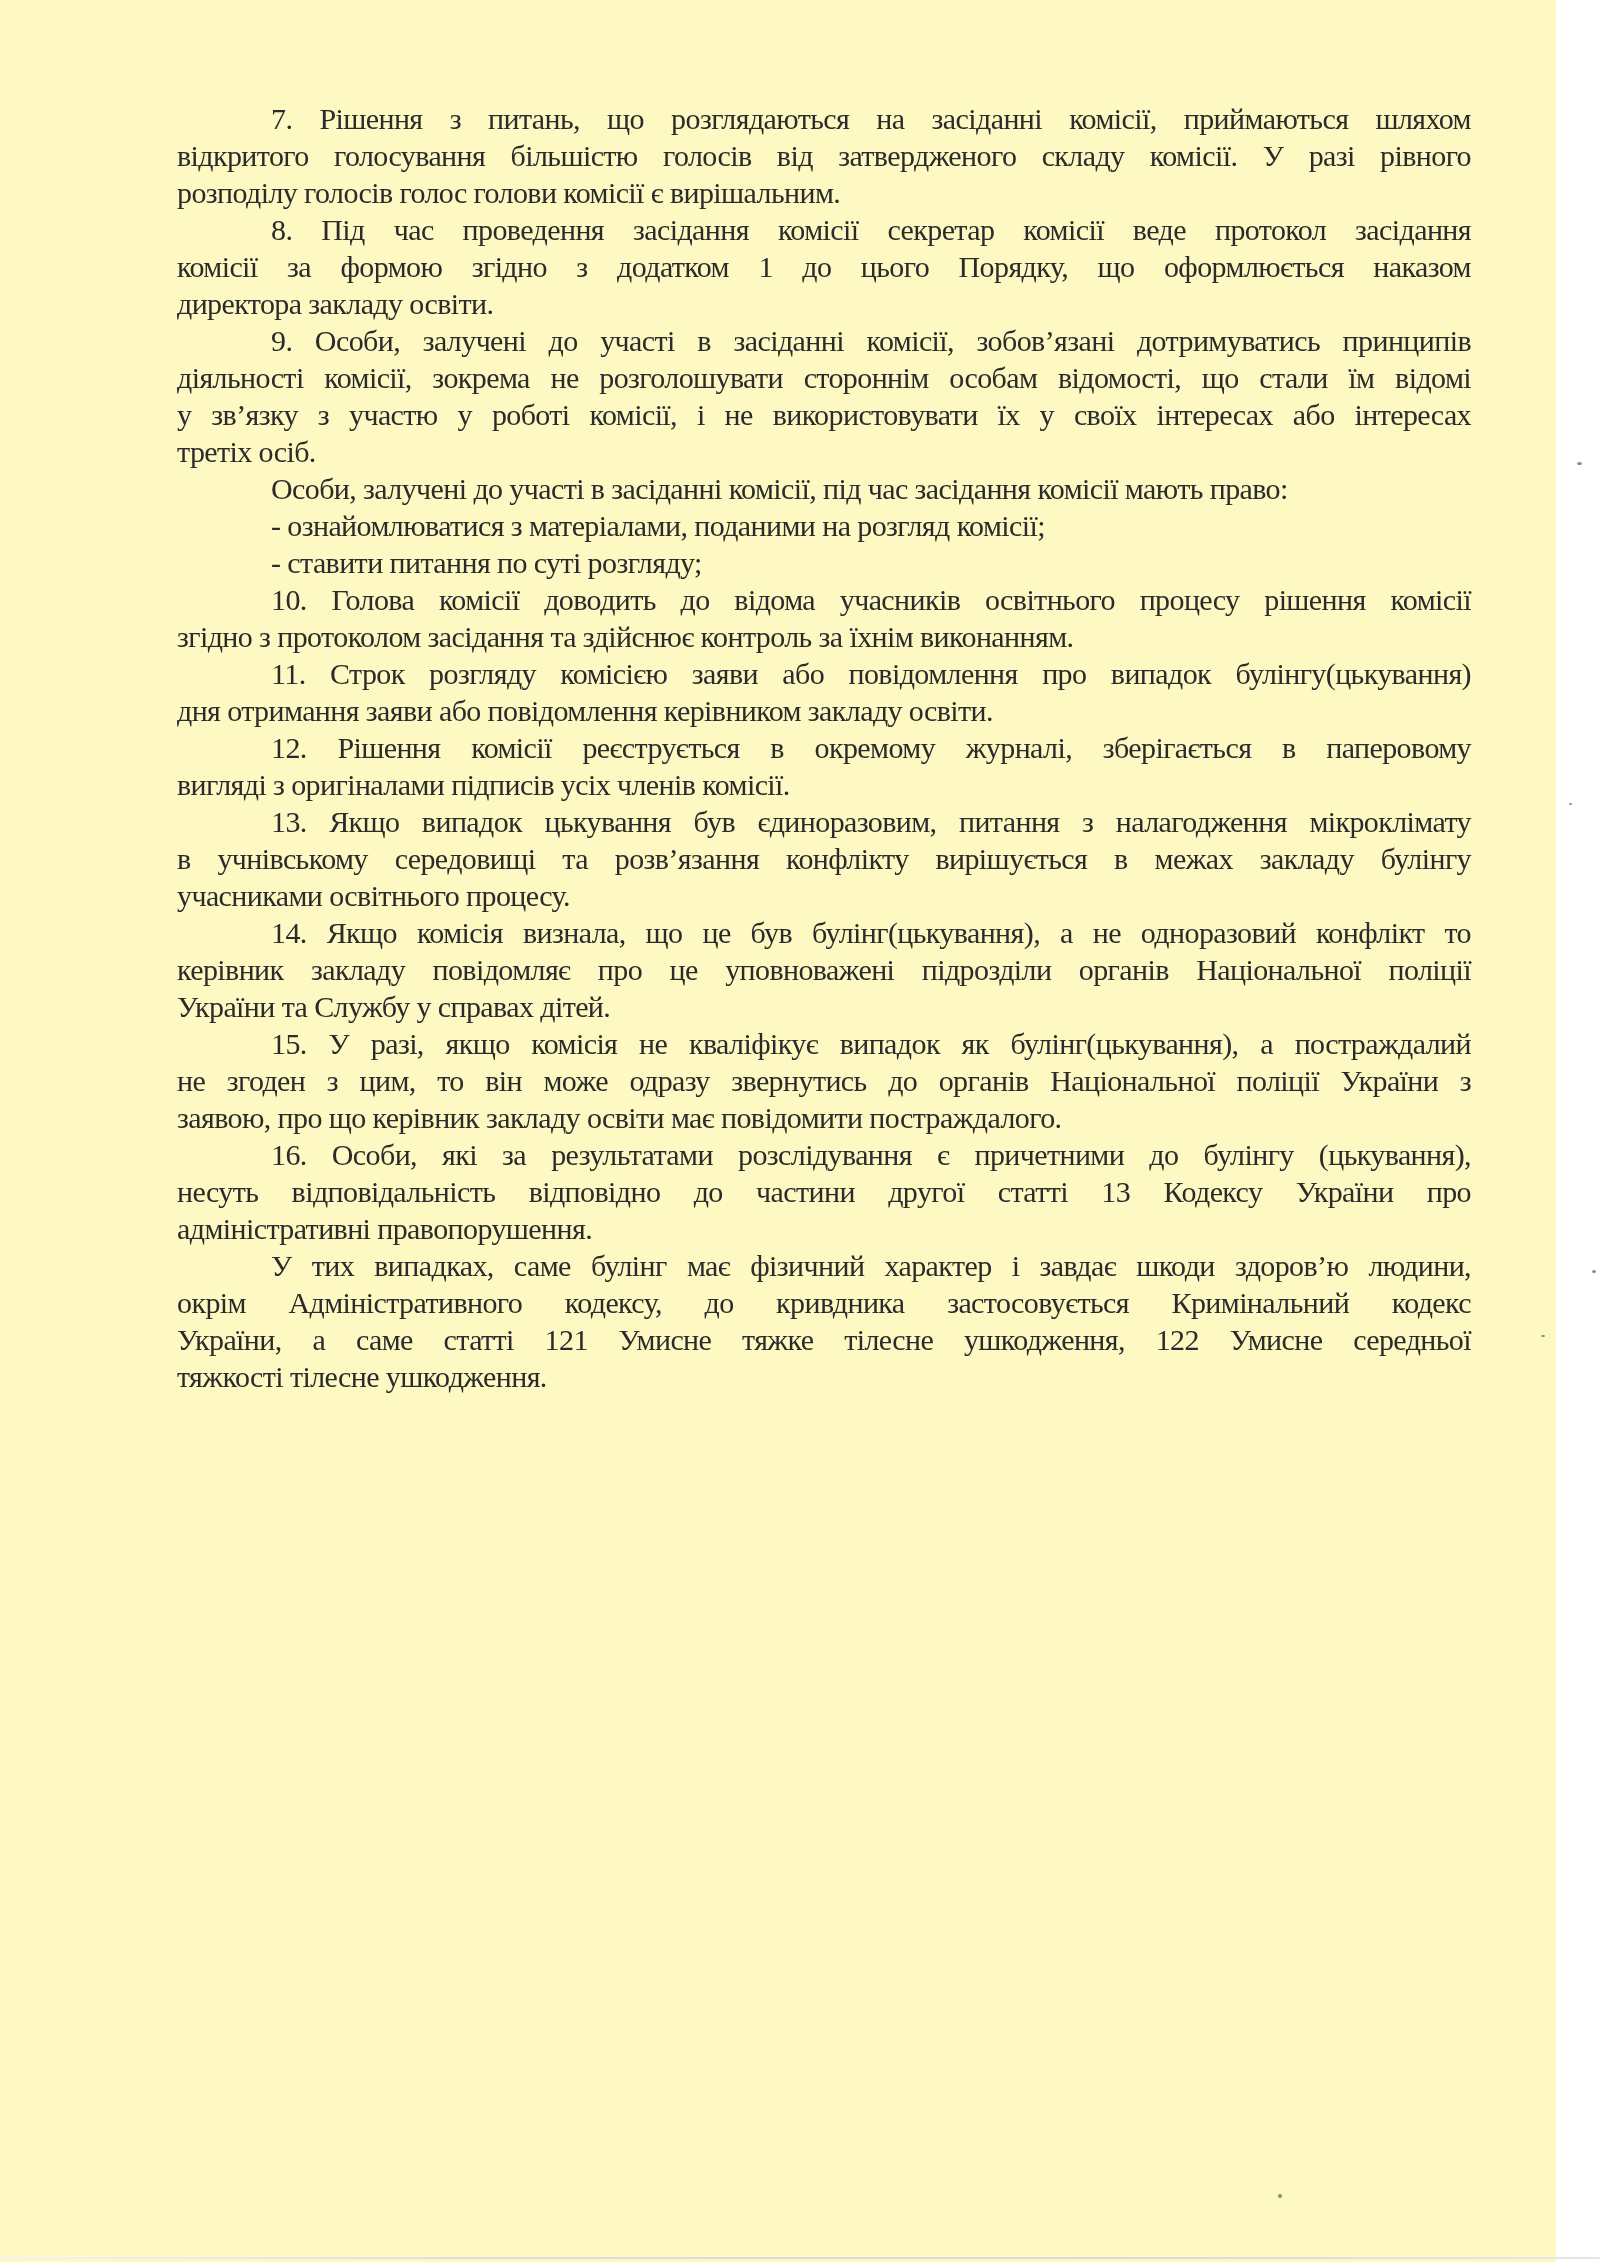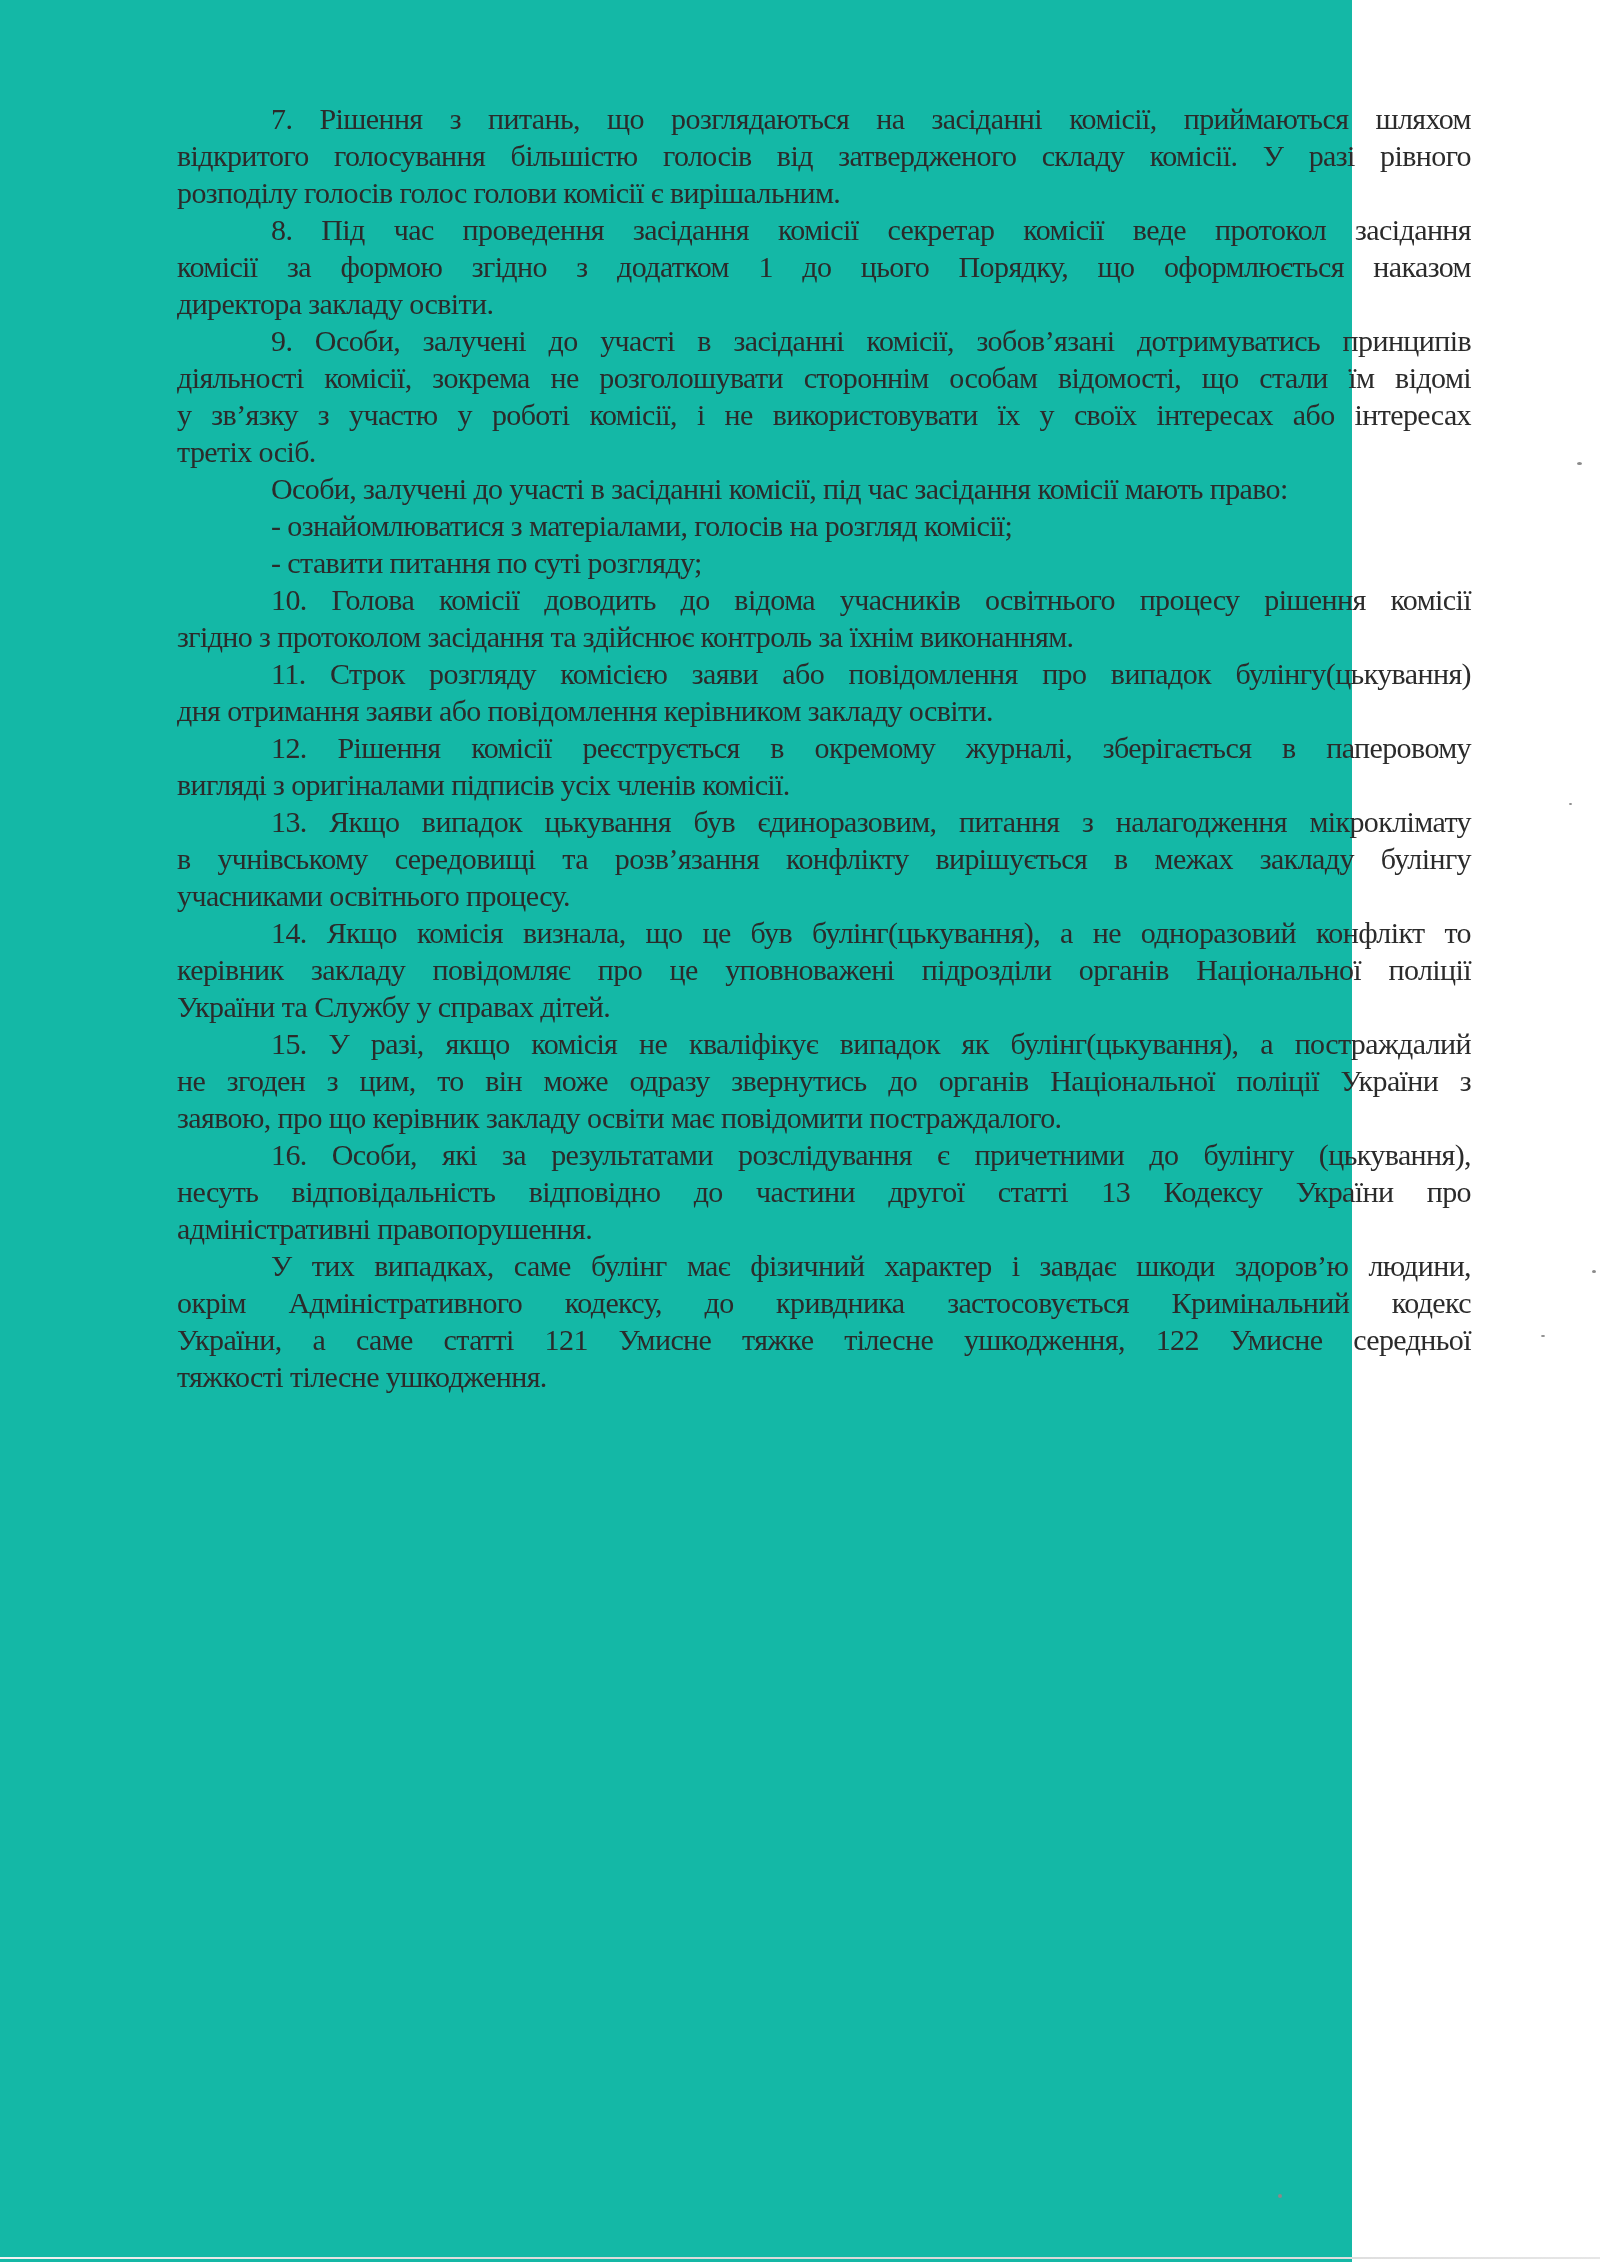--- a/index.html
+++ b/index.html
@@ -1,19 +1,19 @@
 <!DOCTYPE html>
 <html><head>
 <meta charset="utf-8">
 <style>
   html, body { margin: 0; padding: 0; background: #ffffff; }
   body { width: 1600px; height: 2262px; position: relative; overflow: hidden; }
   .page {
-    position: absolute; left: 0; top: 0; width: 1352px; height: 2262px;
-    background: #14b8a6;
+    position: absolute; left: 0; top: 0; width: 1556px; height: 2262px;
+    background: #fef9c3;
   }
   .text-block {
     position: absolute; left: 177px; top: 100px; width: 1294px;
     font-family: "Liberation Serif", "DejaVu Serif", serif;
     font-size: 30px; line-height: 37px; color: #2b2b2b;
     letter-spacing: -0.6px;
   }
   .line {
     display: block; height: 37px; white-space: nowrap; overflow: visible;
     text-align: justify; text-align-last: justify;
@@ -44,21 +44,21 @@
       <div>
         <span class="line indent">9. Особи, залучені до участі в засіданні комісії, зобов’язані дотримуватись принципів</span>
         <span class="line">діяльності комісії, зокрема не розголошувати стороннім особам відомості, що стали їм відомі</span>
         <span class="line">у зв’язку з участю у роботі комісії, і не використовувати їх у своїх інтересах або інтересах</span>
         <span class="line last">третіх осіб.</span>
       </div>
       <div>
         <span class="line indent last">Особи, залучені до участі в засіданні комісії, під час засідання комісії мають право:</span>
       </div>
       <div>
-        <span class="line indent last">- ознайомлюватися з матеріалами, голосів на розгляд комісії;</span>
+        <span class="line indent last">- ознайомлюватися з матеріалами, поданими на розгляд комісії;</span>
       </div>
       <div>
         <span class="line indent last">- ставити питання по суті розгляду;</span>
       </div>
       <div>
         <span class="line indent">10. Голова комісії доводить до відома учасників освітнього процесу рішення комісії</span>
         <span class="line last">згідно з протоколом засідання та здійснює контроль за їхнім виконанням.</span>
       </div>
       <div>
         <span class="line indent">11. Строк розгляду комісією заяви або повідомлення про випадок булінгу(цькування)</span>

